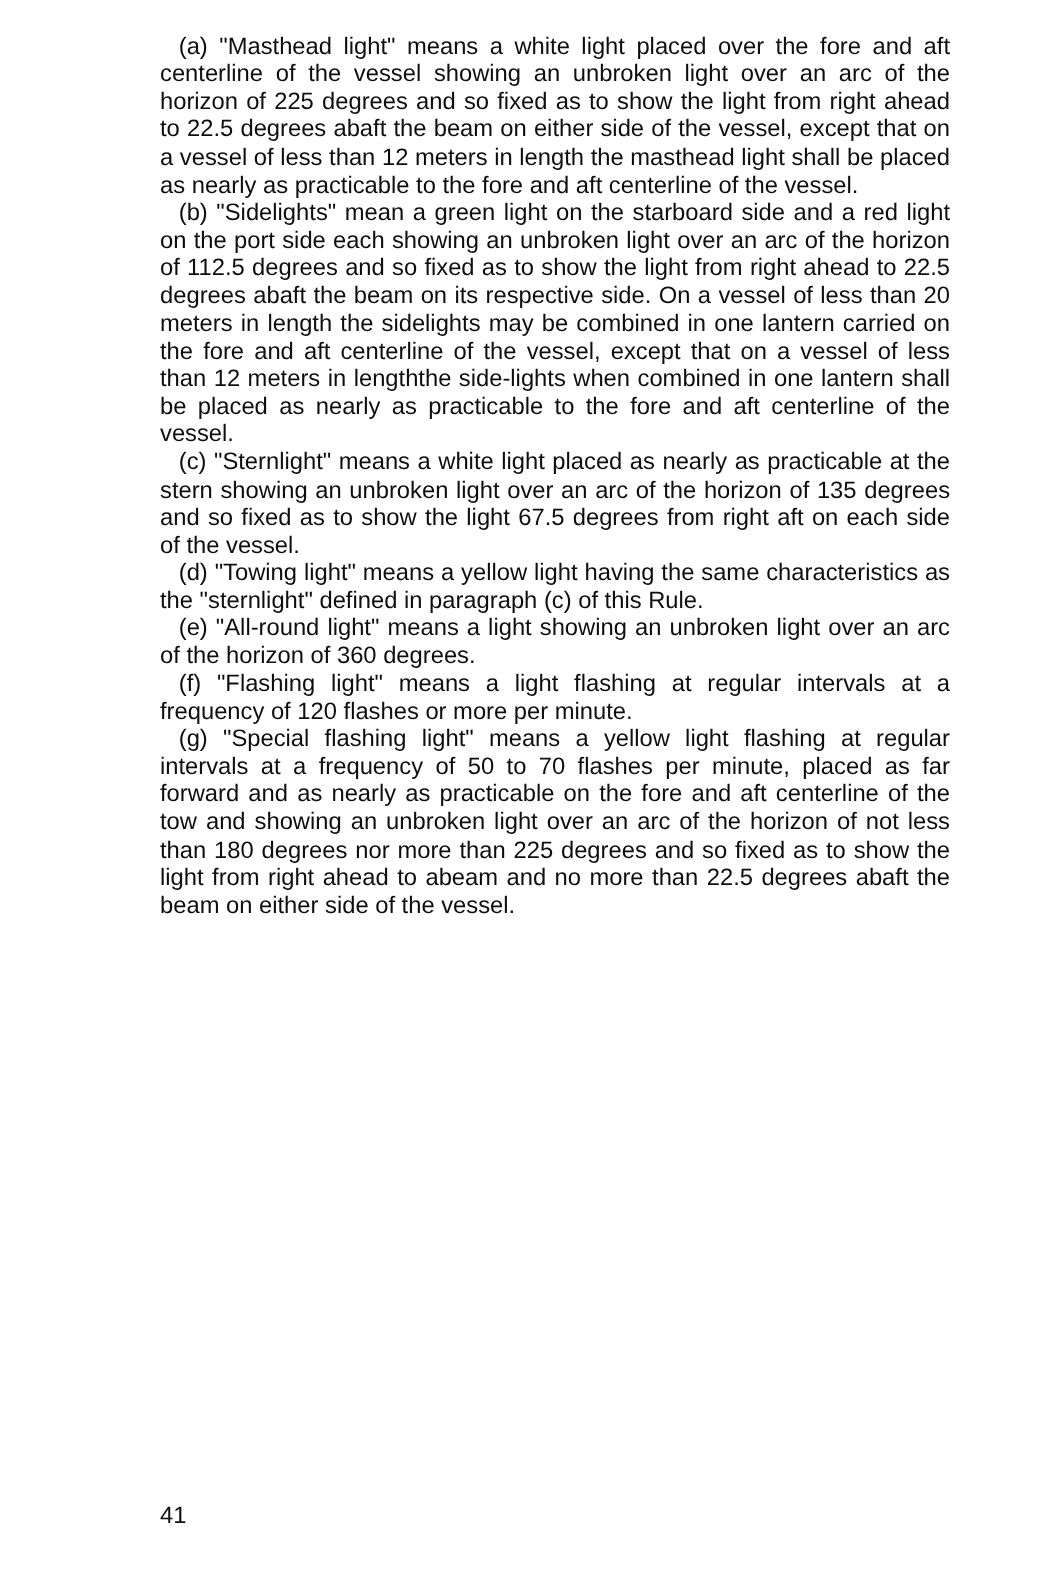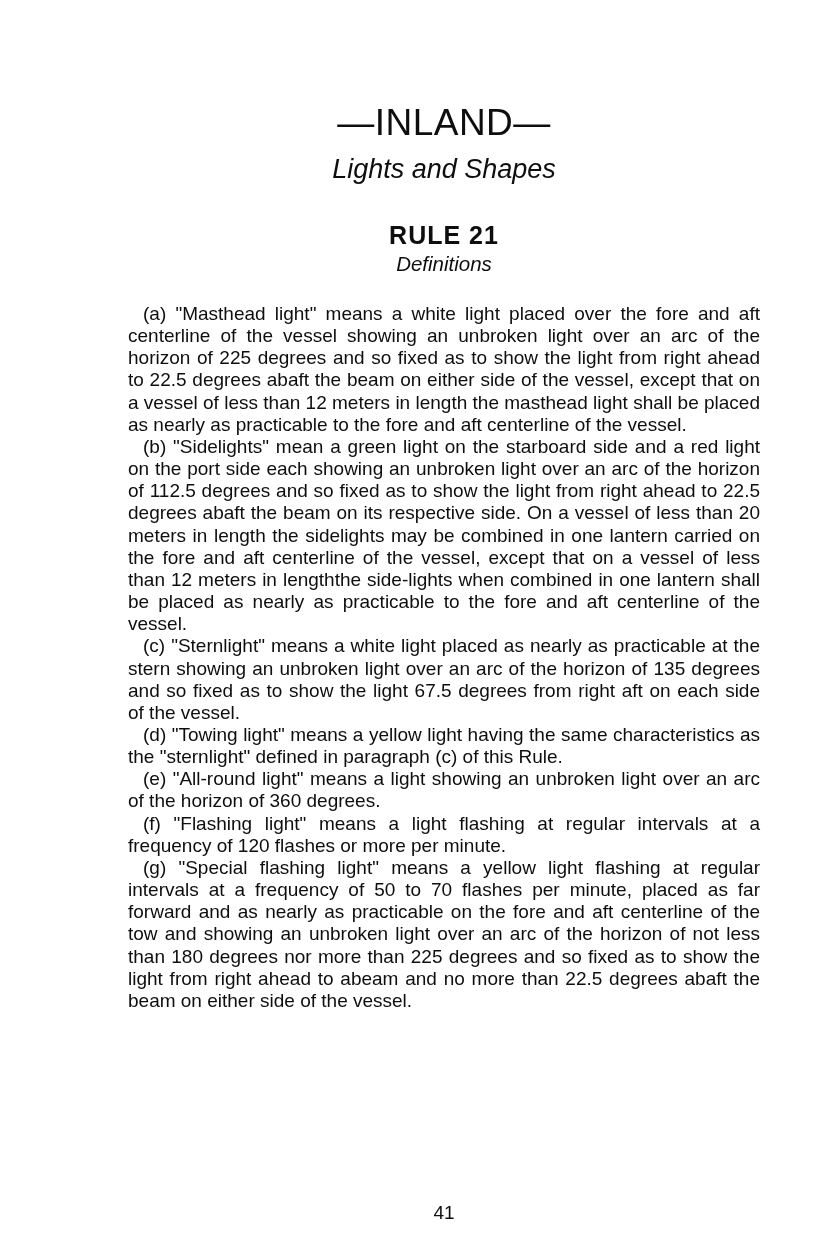--- a/index.html
+++ b/index.html
@@ -63,37 +63,30 @@
   .body-text p {
     margin: 0;
     padding: 0;
     text-indent: 15px;
   }
   .page-number {
     position: absolute;
     top: 1202px;
     left: 128px;
     width: 632px;
-    text-align: center;
     font-size: 19px;
     line-height: 22px;
   }
 </style>
 </head>
 <body>
 
 <div class="page">
   <div class="content">
 
-    <header class="doc-header">
-      <h1 class="section-title">—INLAND—</h1>
-      <h2 class="section-subtitle">Lights and Shapes</h2>
-      <h3 class="rule-title">RULE 21</h3>
-      <h4 class="rule-subtitle">Definitions</h4>
-    </header>
 
     <main class="body-text">
       <p>(a) "Masthead light" means a white light placed over the fore and aft centerline of the vessel showing an unbroken light over an arc of the horizon of 225 degrees and so fixed as to show the light from right ahead to 22.5 degrees abaft the beam on either side of the vessel, except that on a vessel of less than 12 meters in length the masthead light shall be placed as nearly as practicable to the fore and aft centerline of the vessel.</p>
       <p>(b) "Sidelights" mean a green light on the starboard side and a red light on the port side each showing an unbroken light over an arc of the horizon of 112.5 degrees and so fixed as to show the light from right ahead to 22.5 degrees abaft the beam on its respective side. On a vessel of less than 20 meters in length the sidelights may be combined in one lantern carried on the fore and aft centerline of the vessel, except that on a vessel of less than 12 meters in lengththe side-lights when combined in one lantern shall be placed as nearly as practicable to the fore and aft centerline of the vessel.</p>
       <p>(c) "Sternlight" means a white light placed as nearly as practicable at the stern showing an unbroken light over an arc of the horizon of 135 degrees and so fixed as to show the light 67.5 degrees from right aft on each side of the vessel.</p>
       <p>(d) "Towing light" means a yellow light having the same characteristics as the "sternlight" defined in paragraph (c) of this Rule.</p>
       <p>(e) "All-round light" means a light showing an unbroken light over an arc of the horizon of 360 degrees.</p>
       <p>(f) "Flashing light" means a light flashing at regular intervals at a frequency of 120 flashes or more per minute.</p>
       <p>(g) "Special flashing light" means a yellow light flashing at regular intervals at a frequency of 50 to 70 flashes per minute, placed as far forward and as nearly as practicable on the fore and aft centerline of the tow and showing an unbroken light over an arc of the horizon of not less than 180 degrees nor more than 225 degrees and so fixed as to show the light from right ahead to abeam and no more than 22.5 degrees abaft the beam on either side of the vessel.</p>
     </main>

